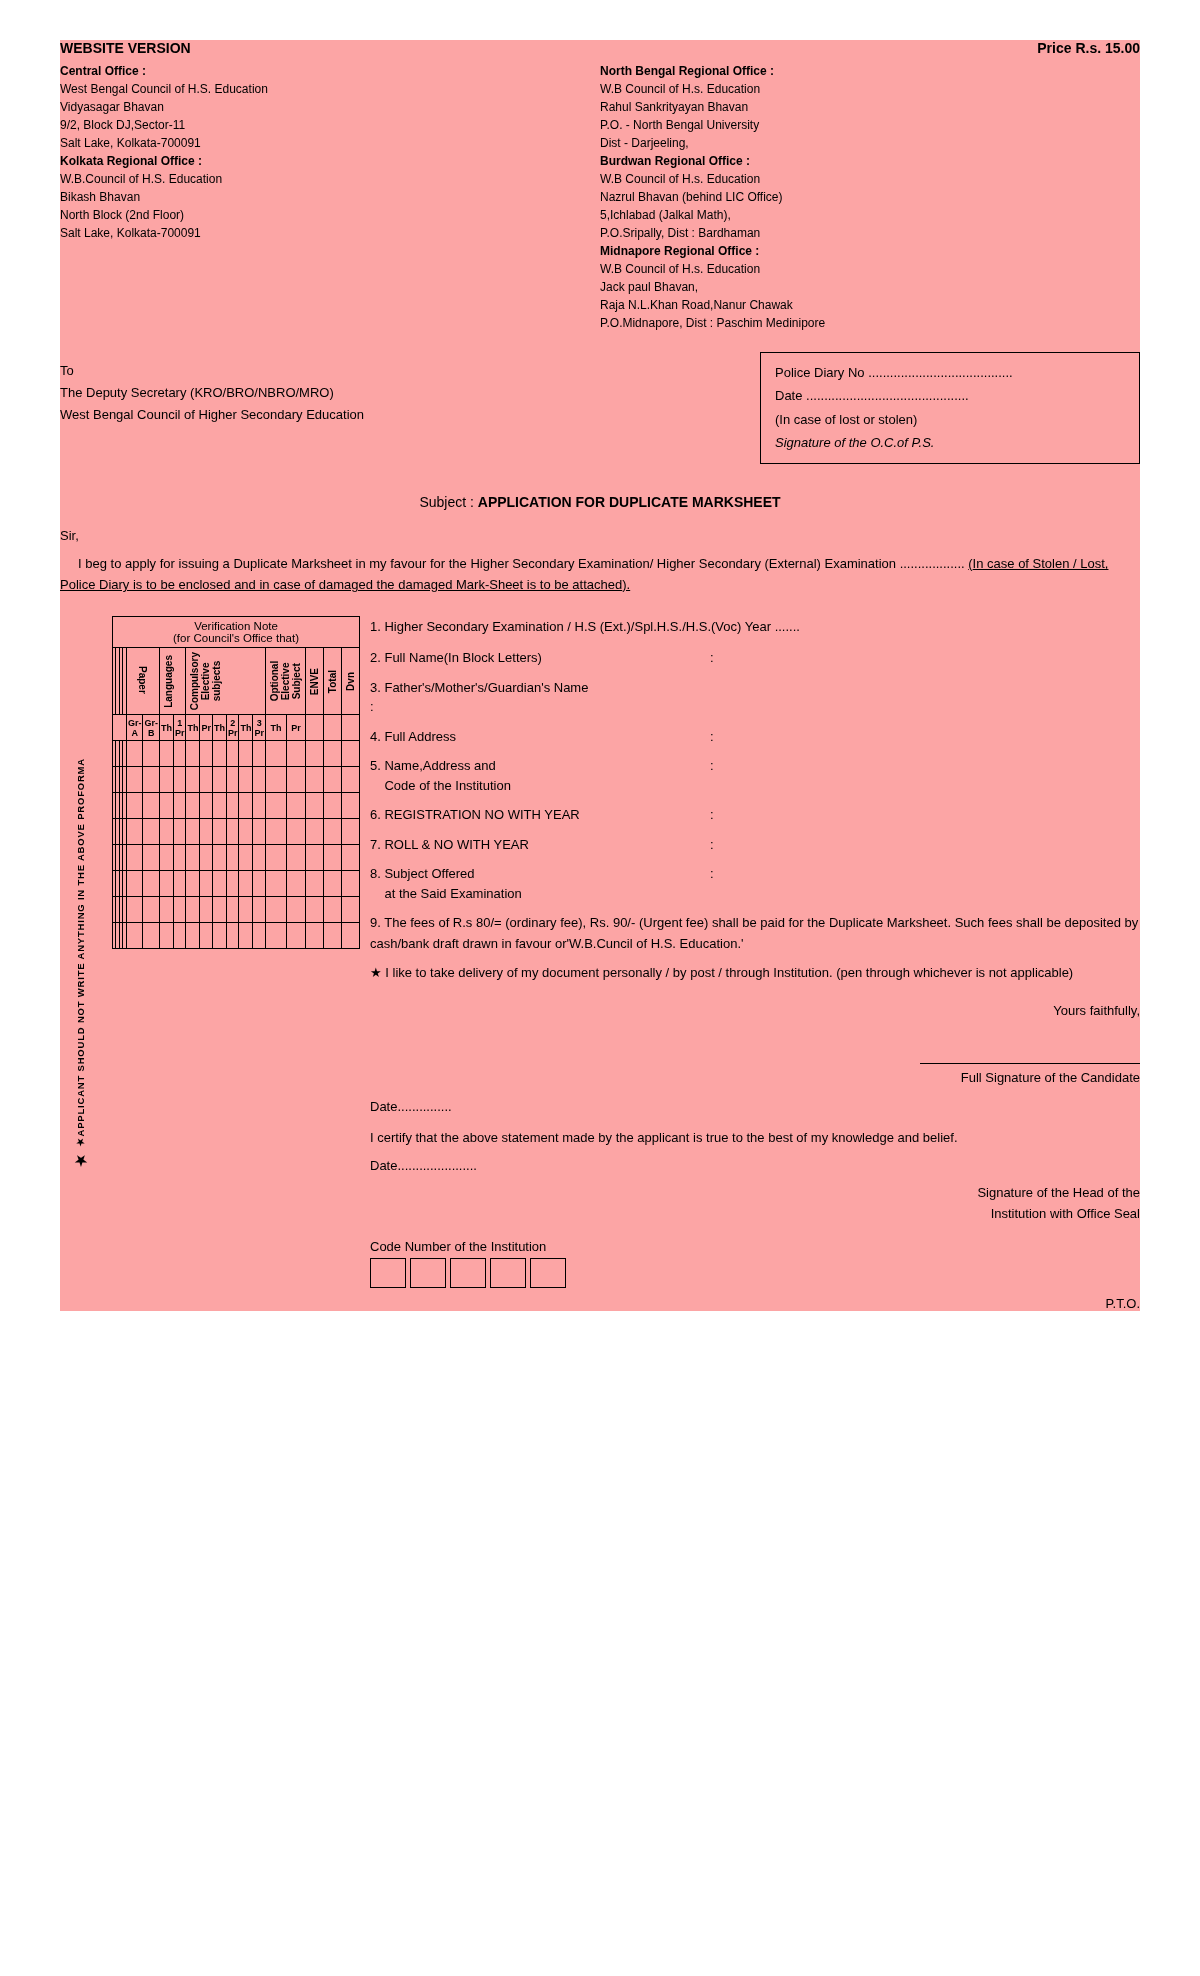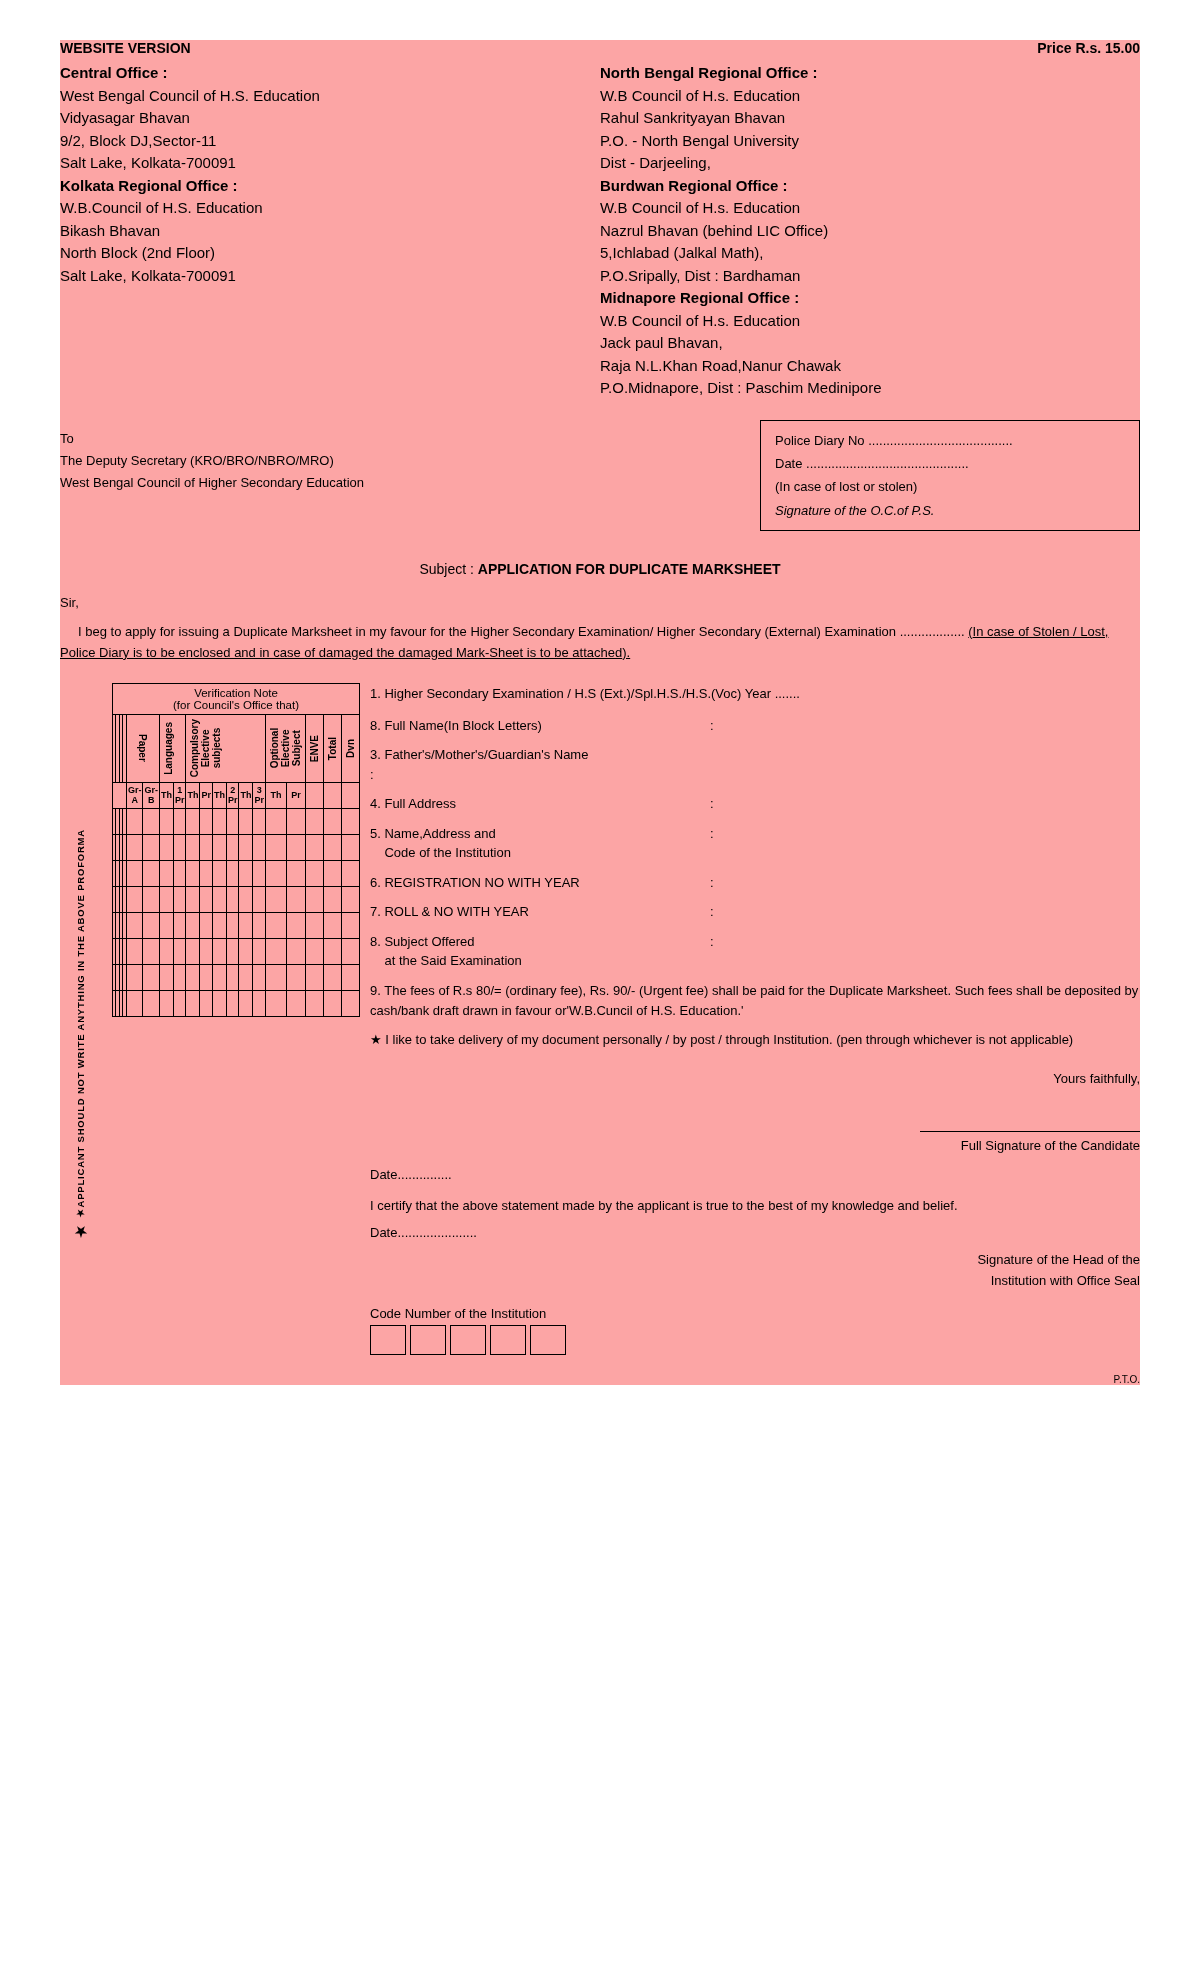--- a/index.html
+++ b/index.html
@@ -31,21 +31,21 @@
     .bold { font-weight: bold; }
     .website-version { font-weight: bold; font-size: 14px; }
     .price { font-weight: bold; font-size: 14px; text-align: center; }
     .offices-row {
       display: flex;
       justify-content: space-between;
       margin-bottom: 10px;
     }
     .col-left, .col-right {
       width: 48%;
-      font-size: 15px;
+      font-size: 12px;
       line-height: 1.5;
     }
     .col-right { }
     .to-section {
       margin-top: 18px;
       margin-bottom: 10px;
       line-height: 1.7;
       font-size: 13px;
     }
     .police-box {
@@ -170,22 +170,22 @@
       margin-top: 4px;
     }
     .code-box {
       width: 36px;
       height: 30px;
       border: 1px solid #000;
       display: inline-block;
     }
     .pto {
       text-align: right;
-      font-size: 10px;
-      margin-top: 19px;
+      font-size: 13px;
+      margin-top: 8px;
     }
     .rotated-header-col {
       writing-mode: vertical-rl;
       transform: rotate(180deg);
       white-space: nowrap;
       font-size: 10px;
       text-align: center;
       padding: 4px 2px;
     }
     .vertical-text-left {
@@ -523,21 +523,21 @@
     </div>
 
     <div class="right-form-area">
 
       <div class="form-field-1">
         <span>1. </span>
         <span>Higher Secondary Examination / H.S (Ext.)/Spl.H.S./H.S.(Voc) Year .......</span>
       </div>
 
       <div class="form-row" style="margin-bottom:10px;">
-        <span class="form-label">8. Full Name(In Block Letters)</span>
+        <span class="form-label">2. Full Name(In Block Letters)</span>
         <span class="form-colon">:</span>
       </div>
 
       <div class="form-row" style="margin-bottom:10px;flex-direction:column;">
         <span class="form-label">3. Father's/Mother's/Guardian's Name</span>
         <span class="form-colon">:</span>
       </div>
 
       <div class="form-row" style="margin-bottom:10px;">
         <span class="form-label">4. Full Address</span>

